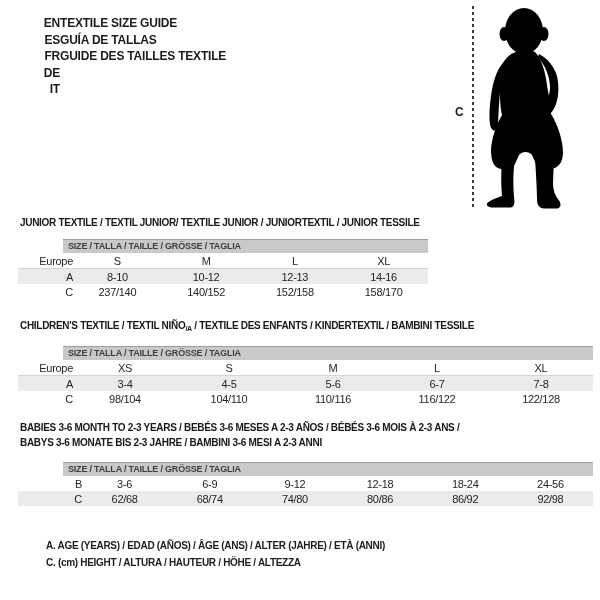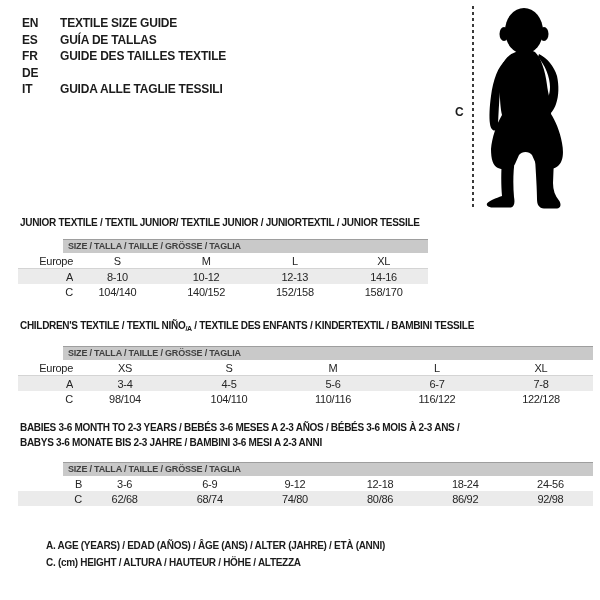--- a/index.html
+++ b/index.html
@@ -3,21 +3,21 @@
 <meta charset="utf-8">
 <style>
   html,body{margin:0;padding:0;}
   body{
     width:600px;height:600px;position:relative;background:#ffffff;
     font-family:"Liberation Sans","DejaVu Sans",sans-serif;
     color:#1c1c1c;overflow:hidden;
   }
   
   .lang-block{position:absolute;left:22px;top:15px;}
-  .lang-row{display:flex;line-height:16.6px;font-size:12px;font-weight:700;letter-spacing:-0.2px;}
+  .lang-row{display:flex;line-height:16.6px;font-size:12px;font-weight:700;letter-spacing:-0.2px;text-align:right;}
   .lang-code{display:inline-block;width:38px;}
   
   .measure-line{
     position:absolute;left:472px;top:6px;width:2px;height:202px;
     background:repeating-linear-gradient(to bottom,#3a3a3a 0 3px,transparent 3px 6px);
   }
   .measure-label{position:absolute;left:455px;top:105px;font-size:12px;font-weight:700;}
   .baby-svg{position:absolute;left:483px;top:6px;}
   
   .sec-title{
@@ -64,21 +64,20 @@
   </div>
   <div class="lang-row">
     <span class="lang-code">FR</span>
     <span class="lang-label">GUIDE DES TAILLES TEXTILE</span>
   </div>
   <div class="lang-row">
     <span class="lang-code">DE</span>
   </div>
   <div class="lang-row">
     <span class="lang-code">IT</span>
-    <span class="lang-label">GUIDA ALLE TAGLIE TESSILI</span>
   </div>
 </div>
 
 <div class="measure-line"></div>
 <div class="measure-label">C</div>
 <svg class="baby-svg" width="92" height="203" viewBox="0 0 92 203" xmlns="http://www.w3.org/2000/svg">
   <g fill="#000000">
     <ellipse cx="41" cy="25" rx="19" ry="23"></ellipse>
     <ellipse cx="21" cy="28" rx="4.5" ry="7"></ellipse>
     <ellipse cx="61" cy="28" rx="4.5" ry="7"></ellipse>
@@ -119,21 +118,21 @@
     </tr>
     <tr class="shaded">
       <td class="lbl">A</td>
       <td>8-10</td>
       <td>10-12</td>
       <td>12-13</td>
       <td>14-16</td>
     </tr>
     <tr>
       <td class="lbl">C</td>
-      <td>104/140</td>
+      <td>237/140</td>
       <td>140/152</td>
       <td>152/158</td>
       <td>158/170</td>
     </tr>
   </tbody>
     </table>
 </div>
 
 <div class="sec-title title-2"><span>CHILDREN'S TEXTILE / TEXTIL NIÑO</span><span class="subscript">/A</span><span> / TEXTILE DES ENFANTS / KINDERTEXTIL / BAMBINI TESSILE</span></div>
 <div class="tbl-wrap tbl-2">

